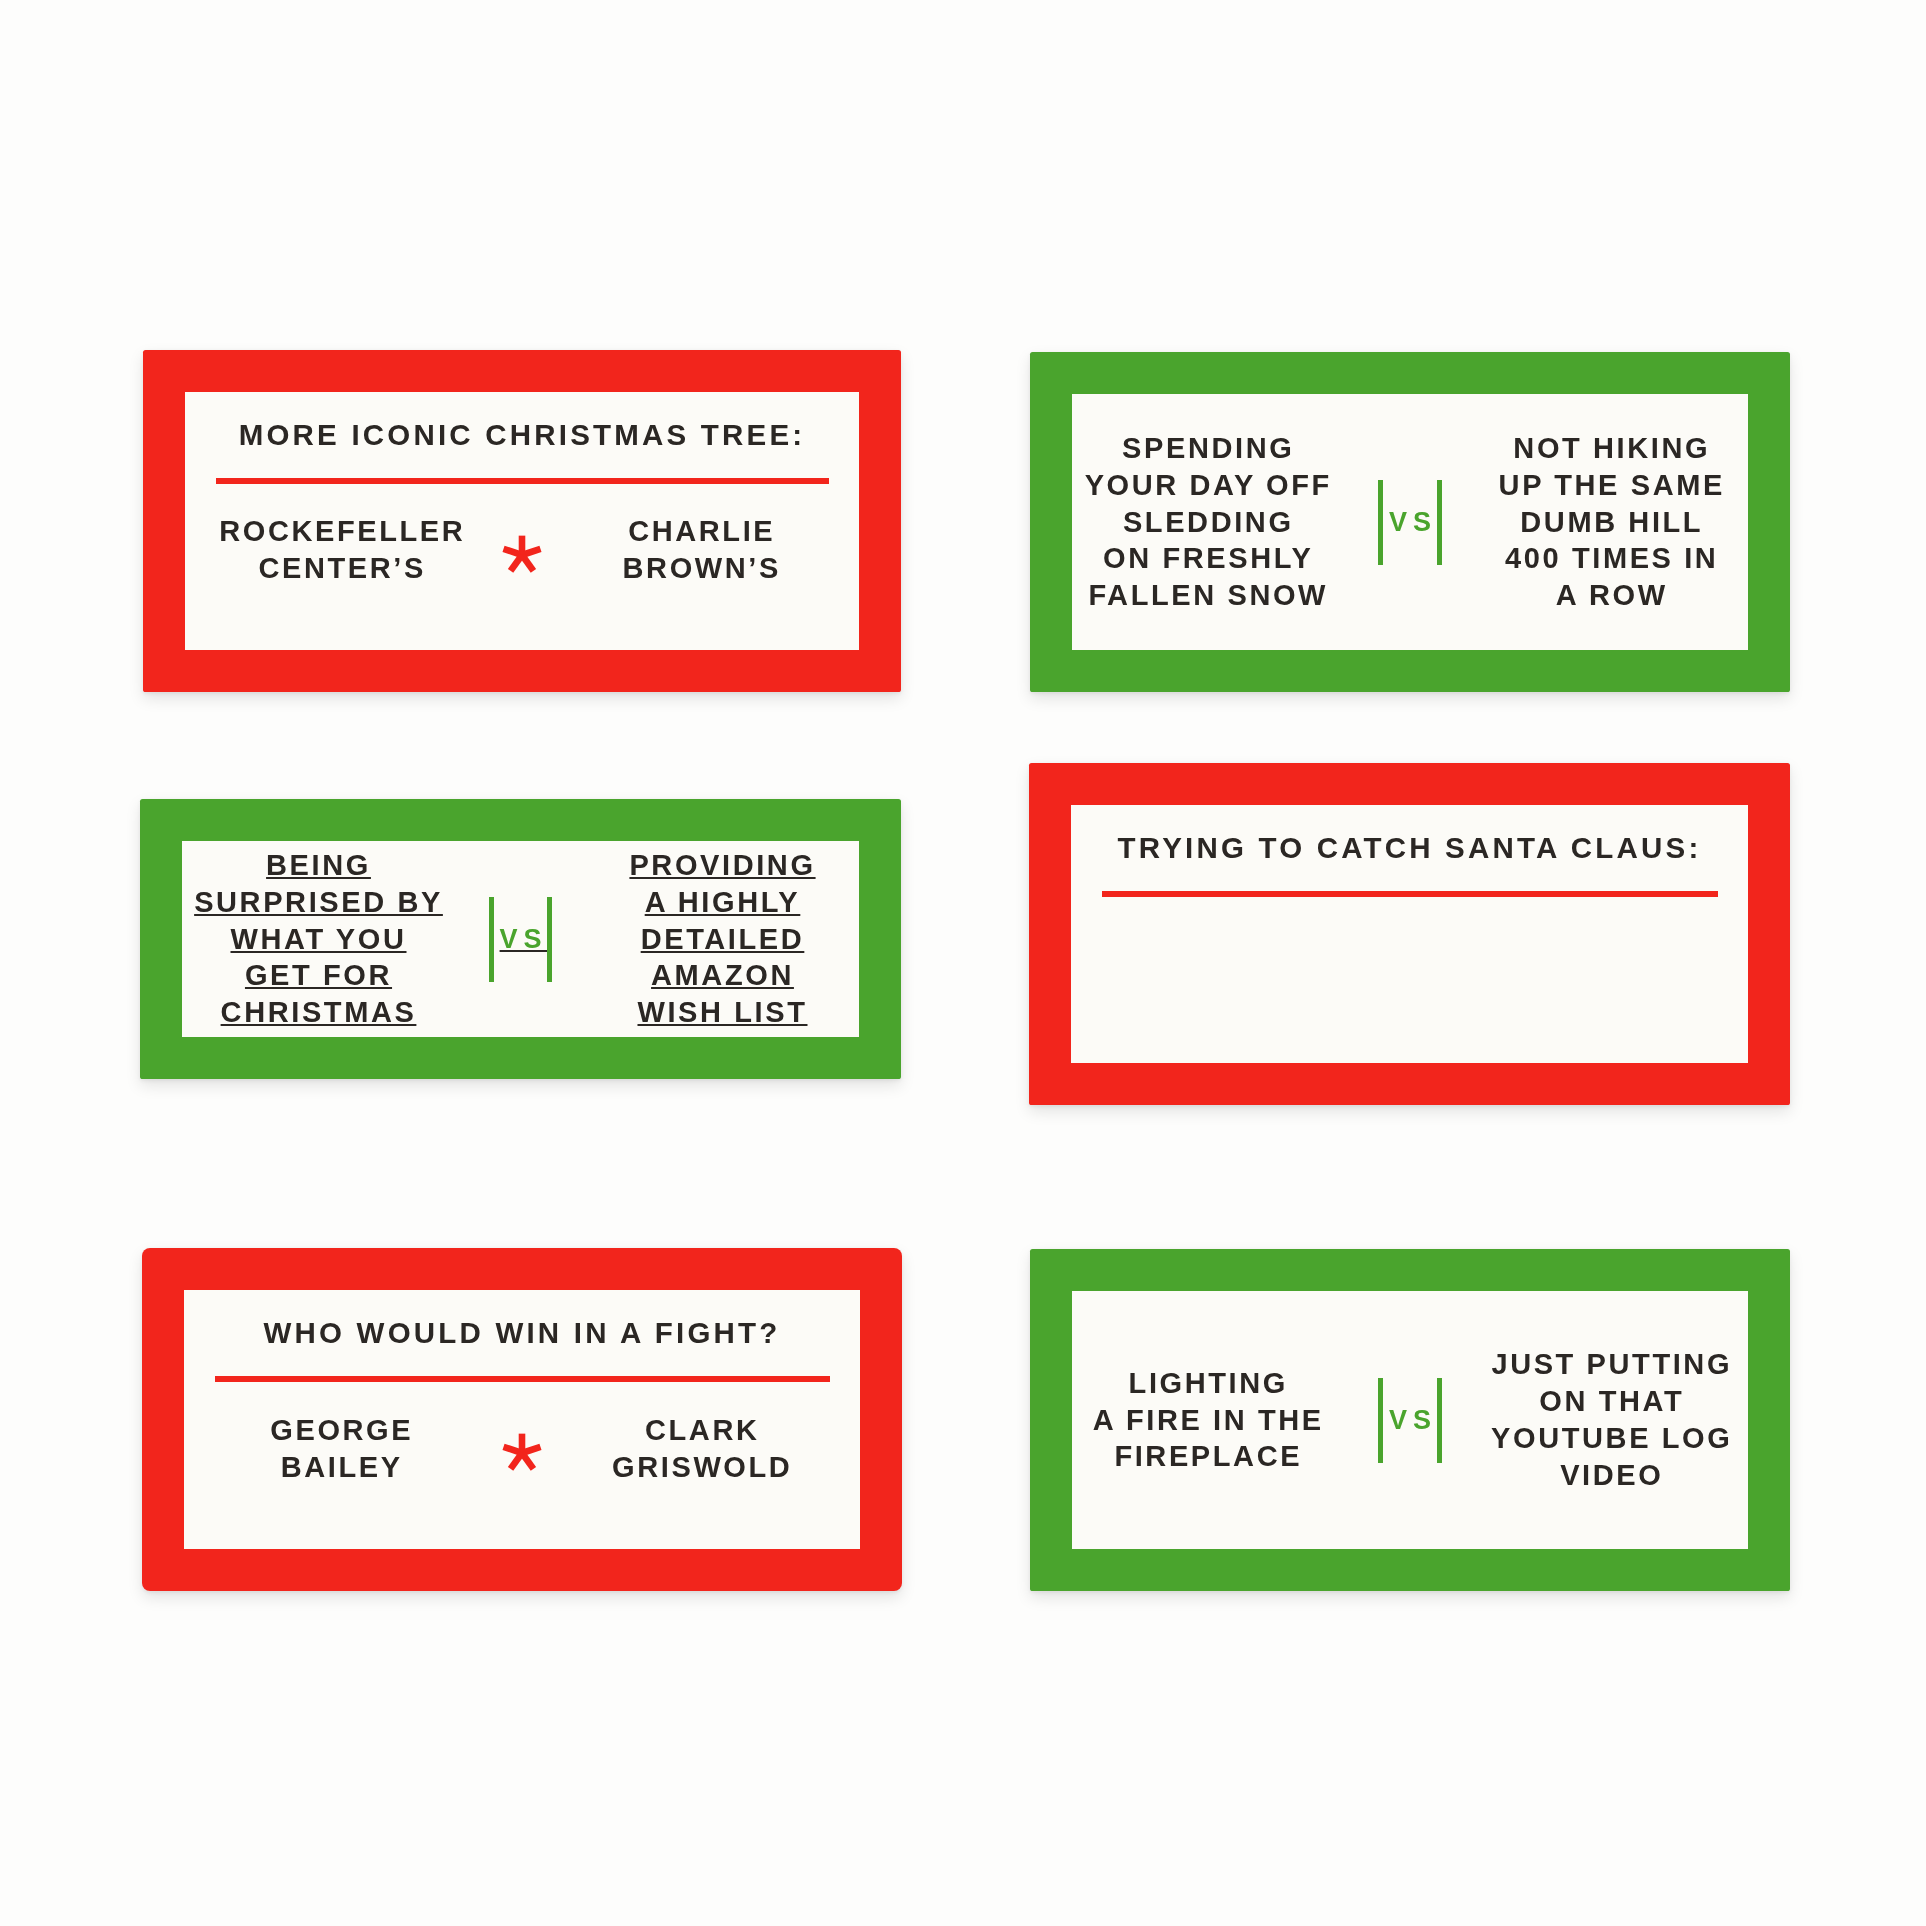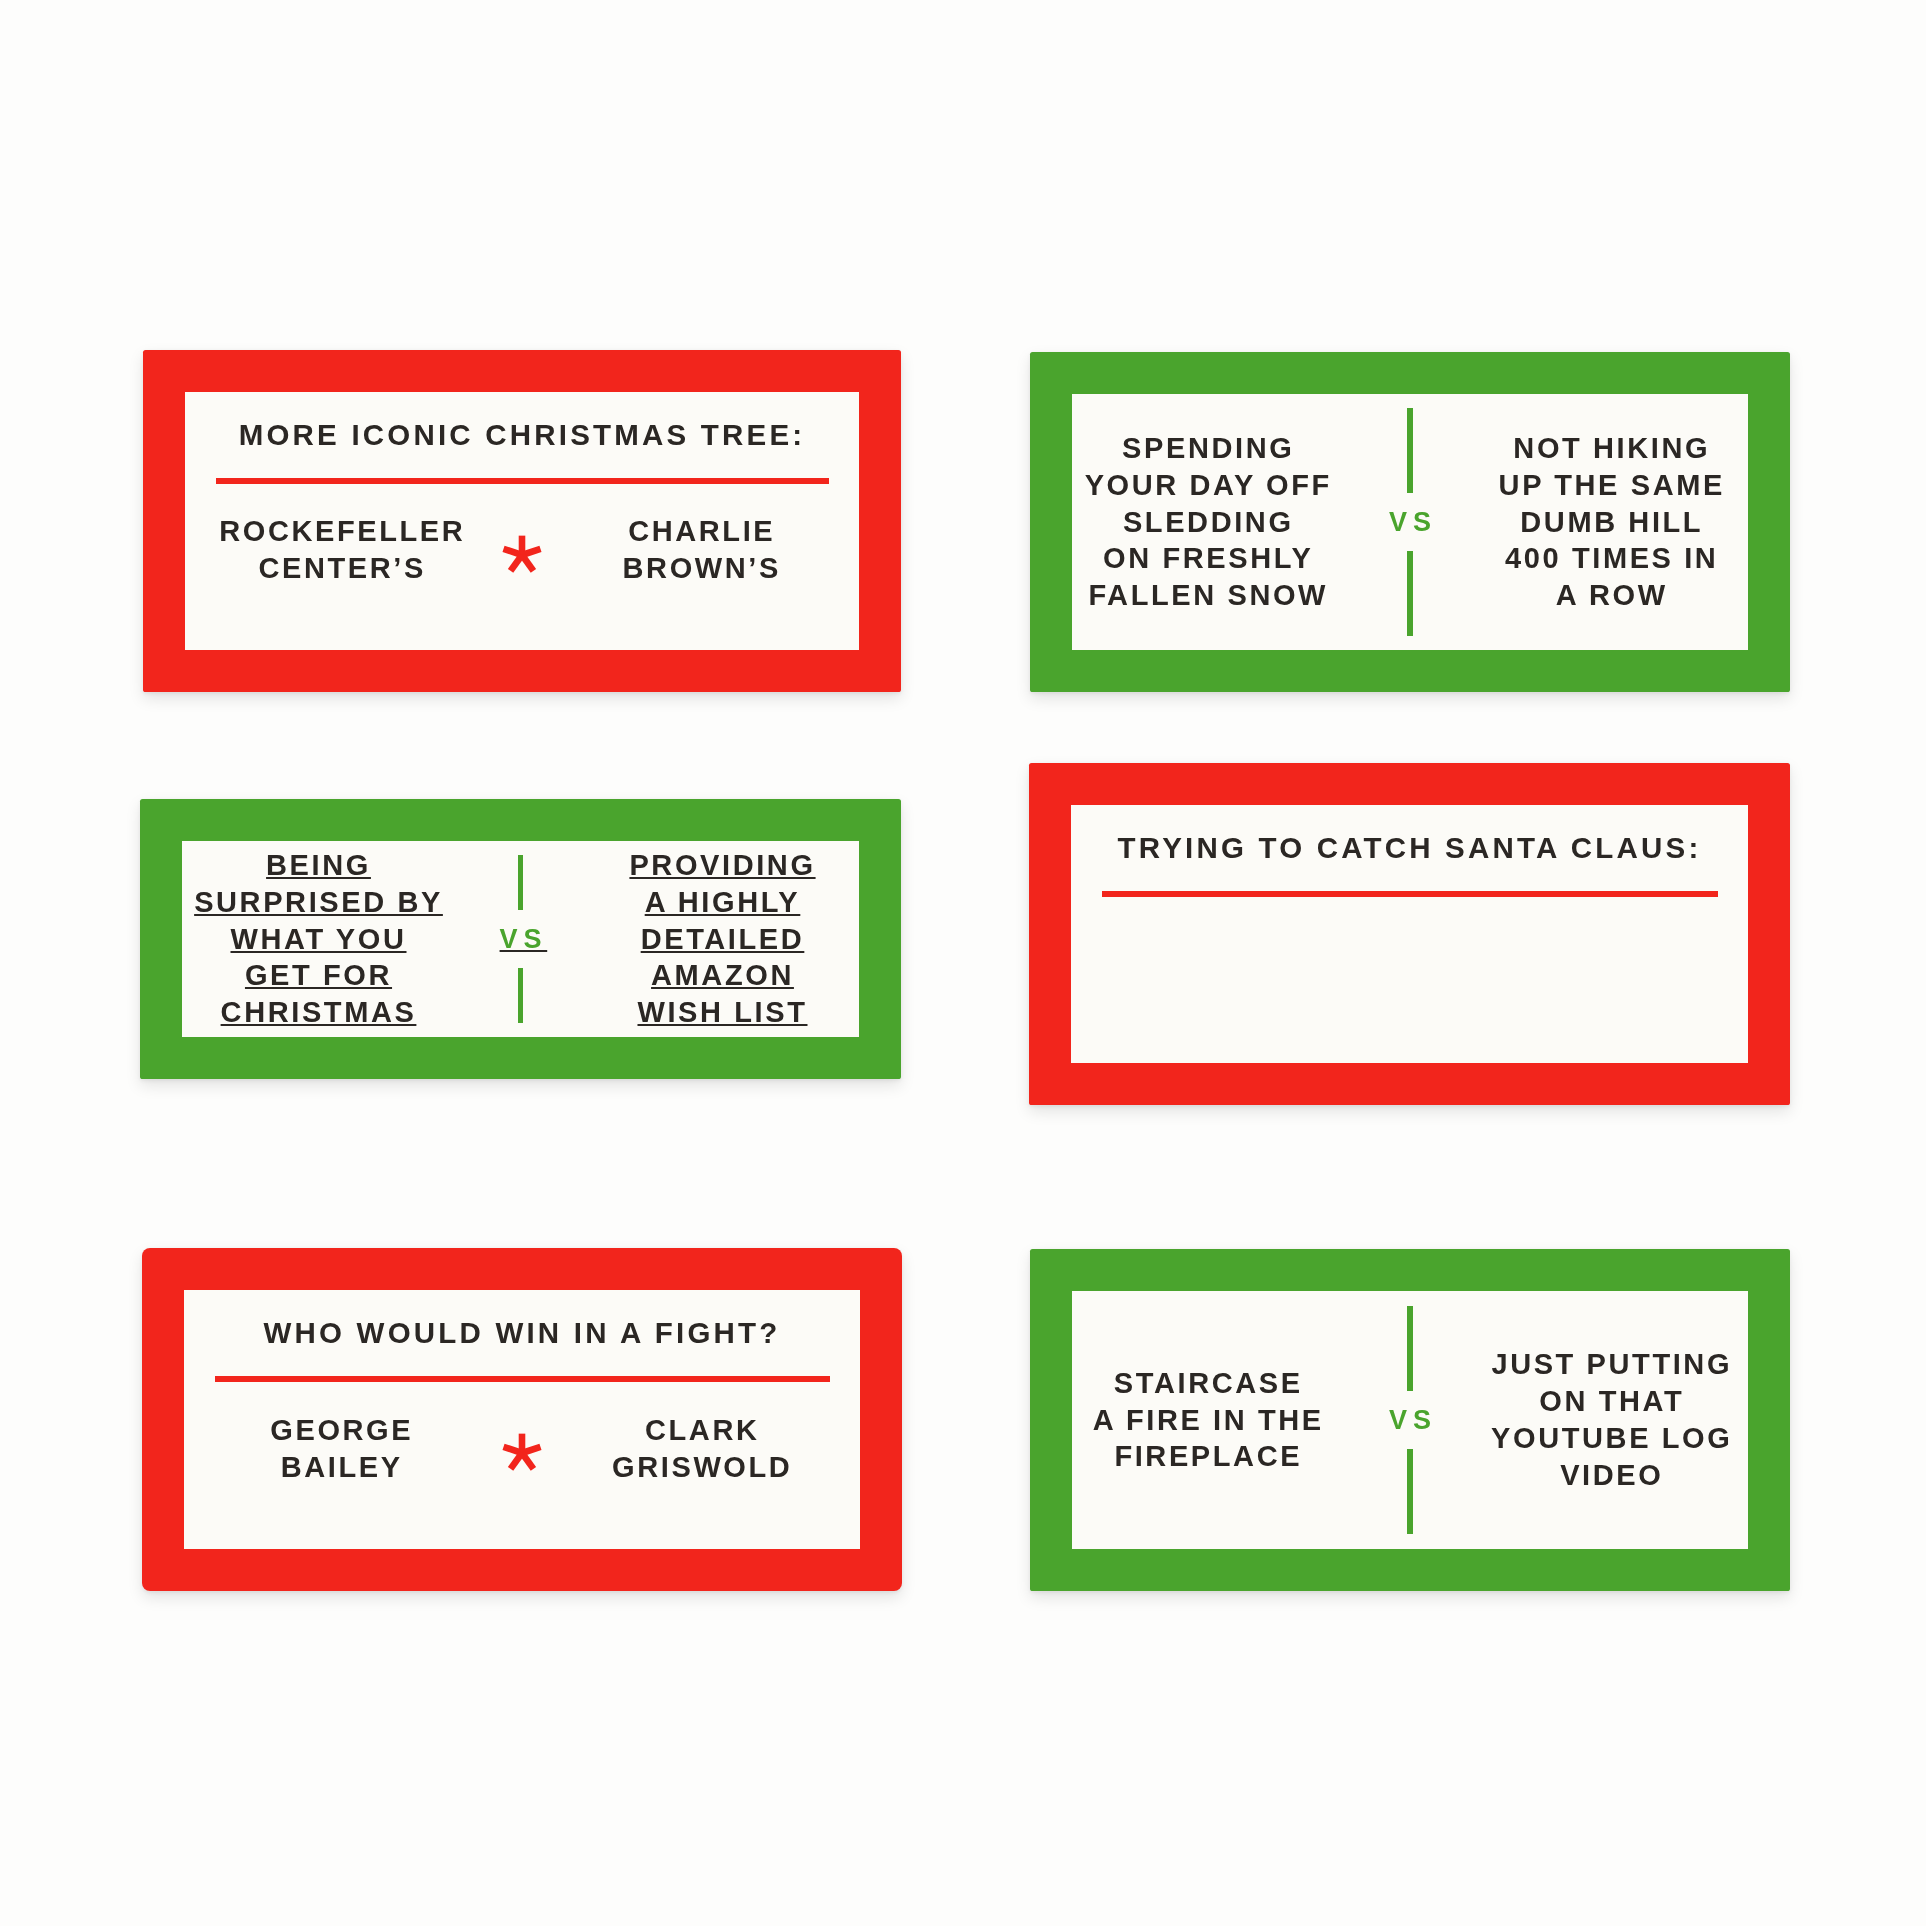--- a/index.html
+++ b/index.html
@@ -95,21 +95,20 @@
   .versus .option {
     flex: 1;
     display: flex;
     align-items: center;
     justify-content: center;
     text-align: center;
   }
   .vs-col {
     width: 85px;
     display: flex;
-    flex-direction: column;
     align-items: center;
     justify-content: center;
   }
   .vs-line {
     width: 5.1px;
     height: 85px;
     background: var(--accent);
   }
   .vs-label {
     color: var(--accent);
@@ -212,21 +211,21 @@
         </svg>
       </div>
       <div class="option">CLARK
 GRISWOLD</div>
     </div>
   </div>
 </div>
 
 <div class="card green versus pos-5">
   <div class="card-inner">
-    <div class="option">STAIRCASE
+    <div class="option">LIGHTING
 A FIRE IN THE
 FIREPLACE</div>
     <div class="vs-col">
       <div class="vs-line"></div>
       <div class="vs-label">VS</div>
       <div class="vs-line"></div>
     </div>
     <div class="option">JUST PUTTING
 ON THAT
 YOUTUBE LOG

